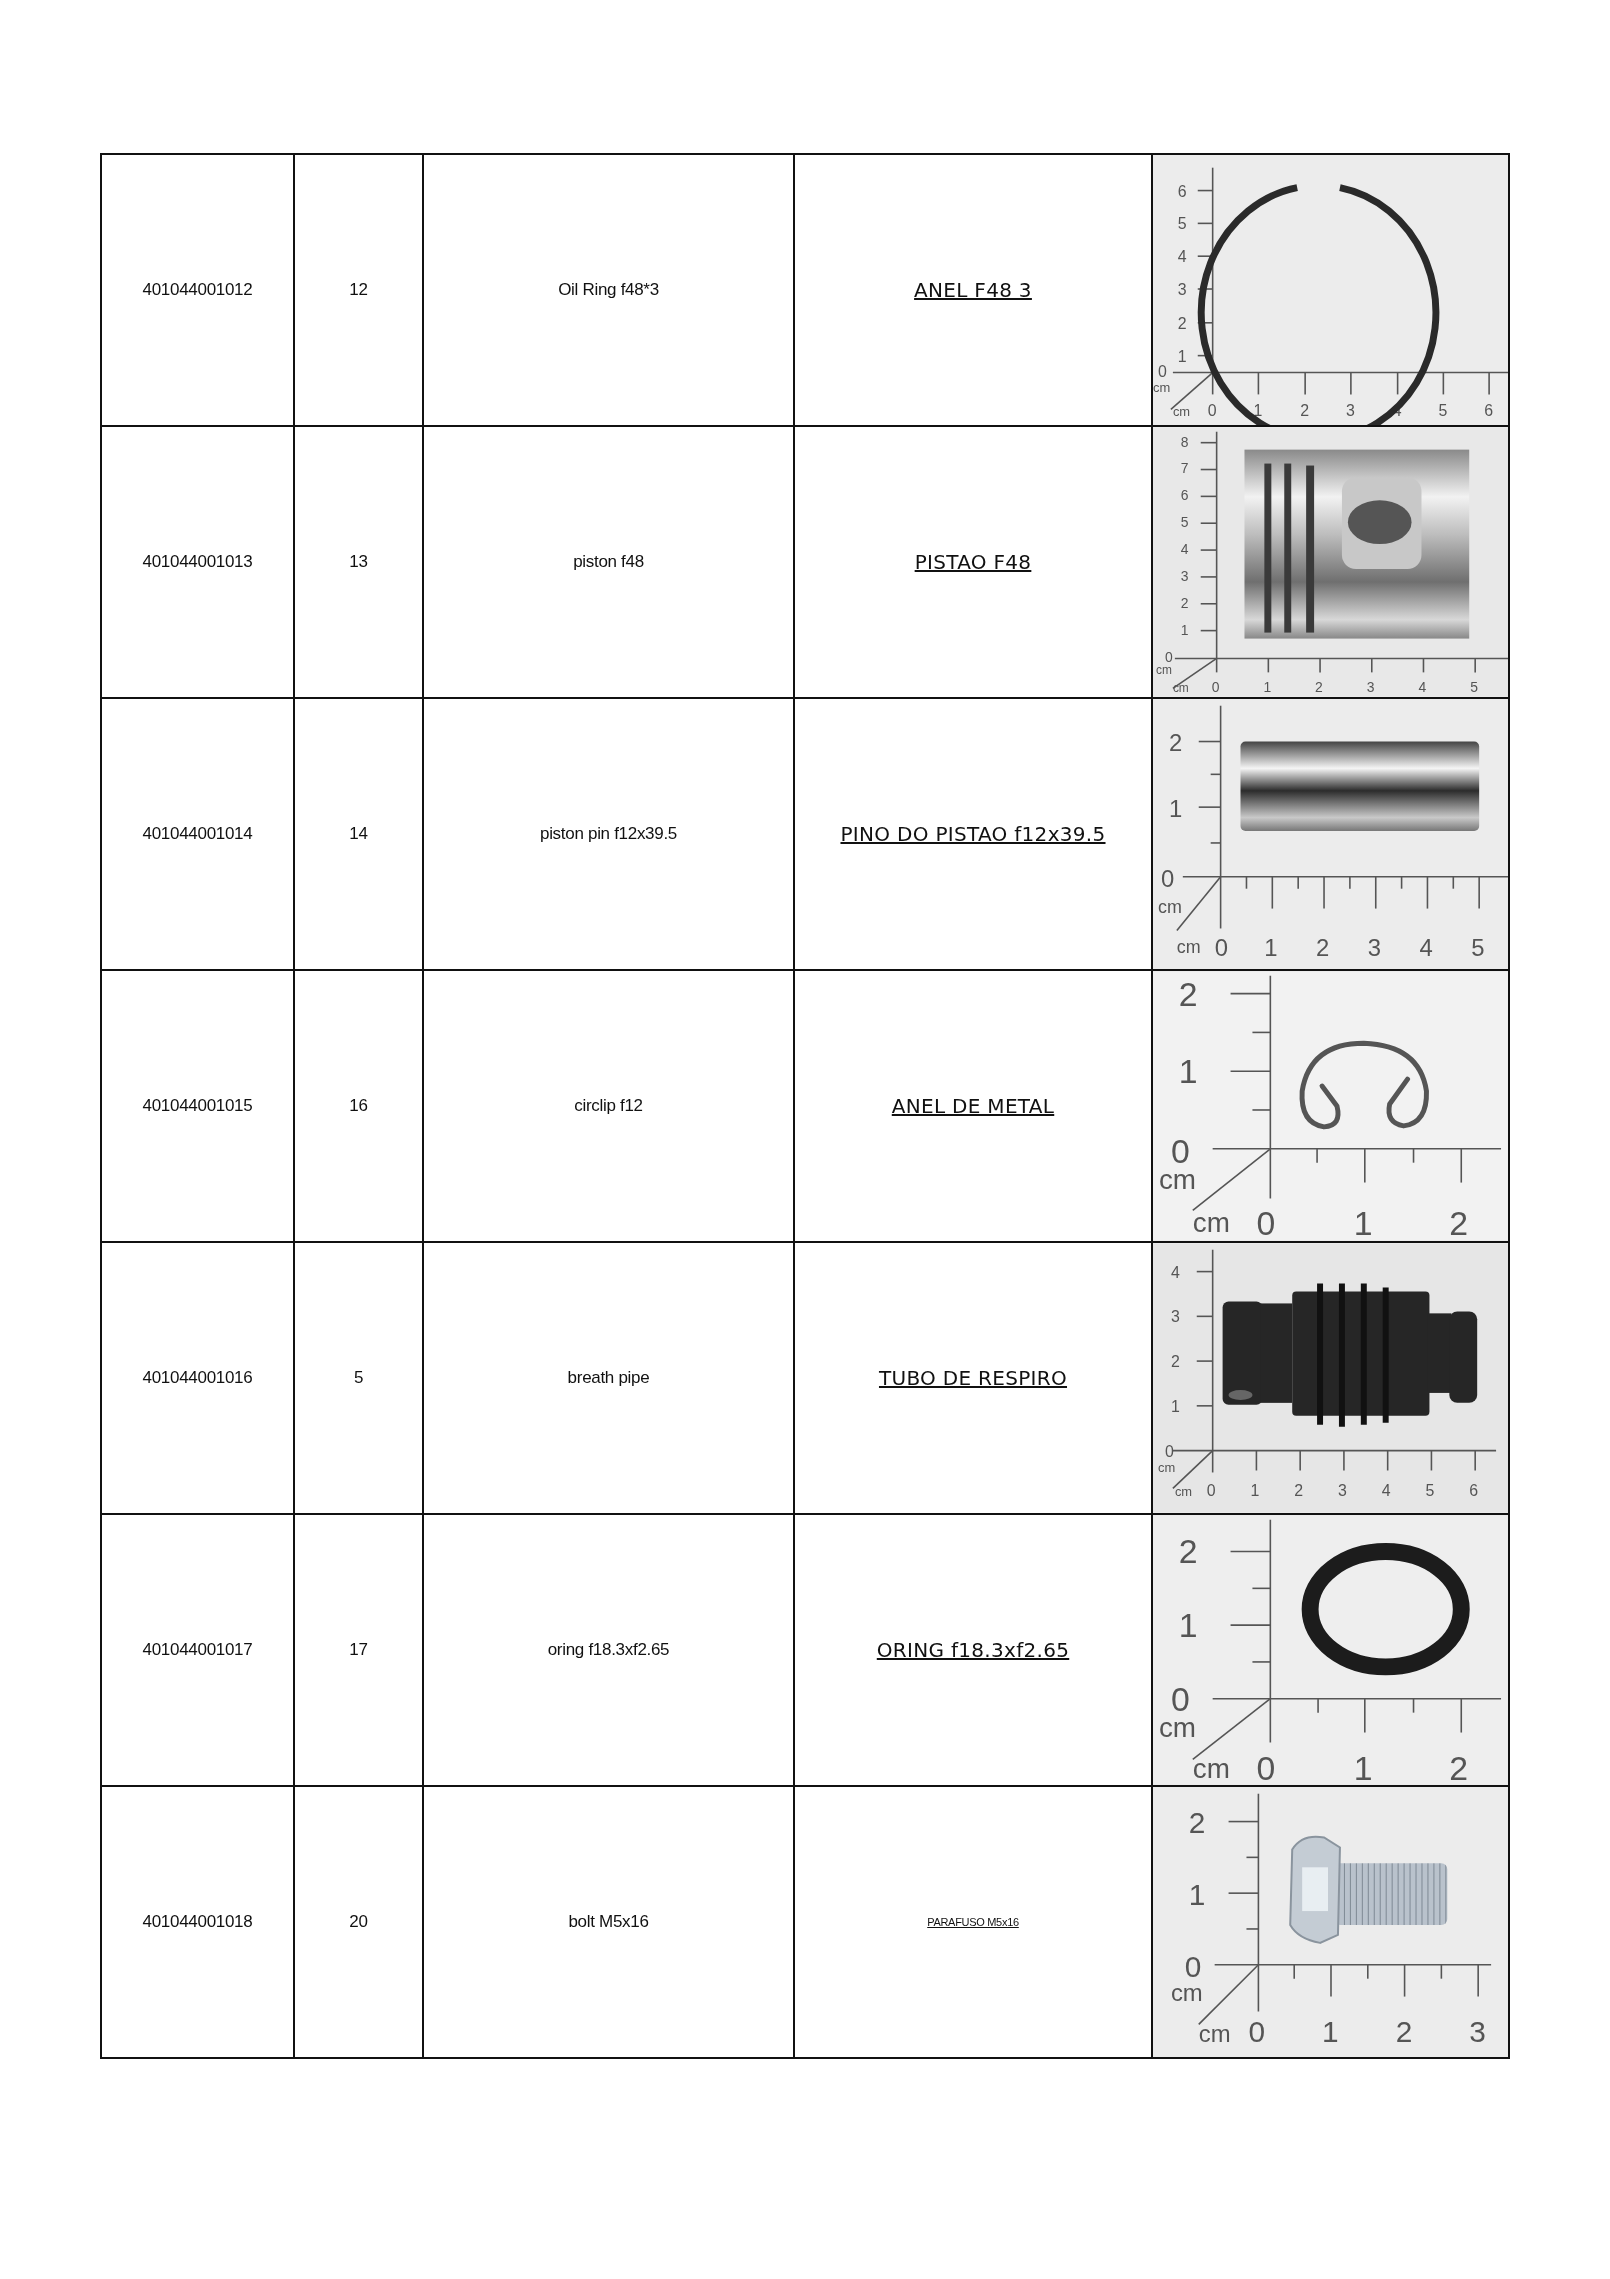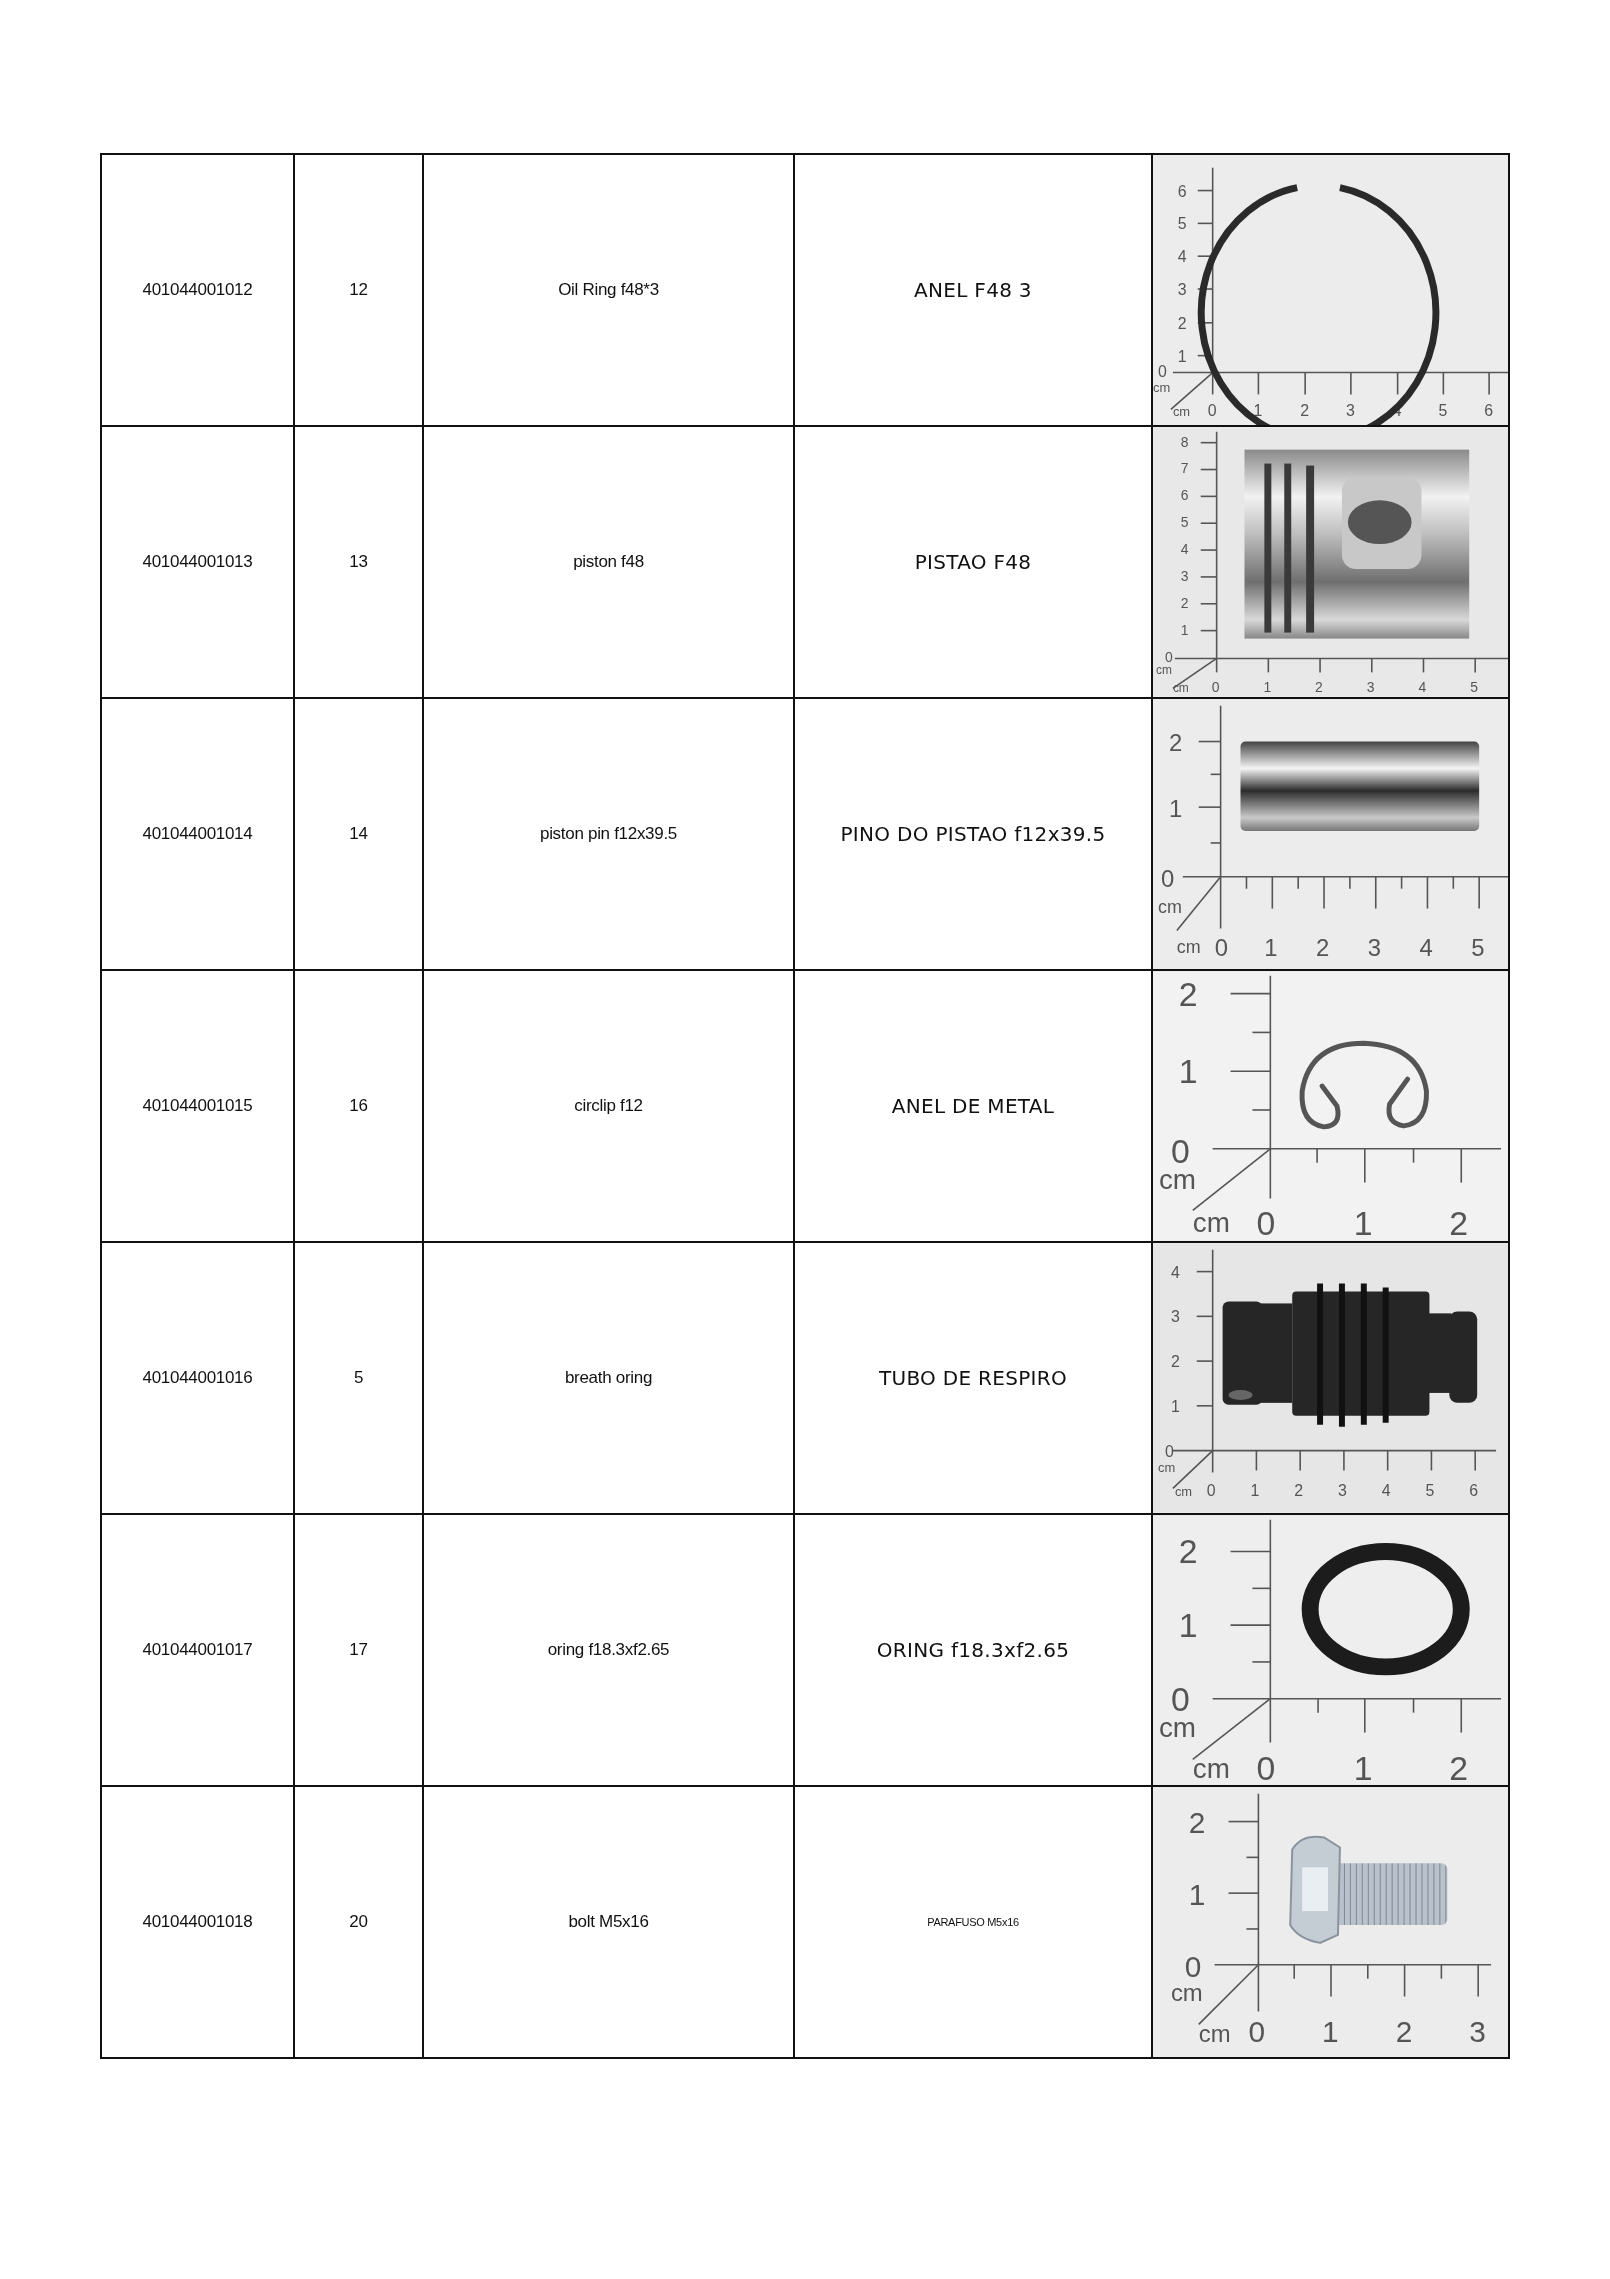--- a/index.html
+++ b/index.html
@@ -12,21 +12,21 @@
   }
   .parts-table td {
     border: 2px solid #111;
     height: 270px;
     padding: 0;
     text-align: center;
     vertical-align: middle;
     color: #111;
   }
   .c-code, .c-num, .c-en { font-family: "Liberation Sans", sans-serif; font-size: 17px; letter-spacing: -0.3px; }
-  .c-pt { font-family: "DejaVu Sans", sans-serif; font-size: 20px; letter-spacing: 0.3px; }
+  .c-pt { font-family: "DejaVu Sans", sans-serif; font-size: 20px; letter-spacing: 0.3px; text-decoration: underline; }
   .c-pt.small { font-family: "Liberation Sans", sans-serif; font-size: 11px; letter-spacing: -0.3px; }
   .c-img { background: #ececec; }
   .c-img svg { display: block; width: 100%; height: 270px; }
   .axis { stroke: #555; stroke-width: 1.6; fill: none; }
   .lbl { fill: #555; font-family: "Liberation Sans", sans-serif; }
 </style>
 </head>
 <body>
 
 <table class="parts-table">
@@ -240,21 +240,21 @@
             <text x="202" y="265">1</text>
             <text x="298" y="265">2</text>
           </g>
         </svg>
       </td>
     </tr>
 
     <tr>
       <td class="c-code">401044001016</td>
       <td class="c-num">5</td>
-      <td class="c-en">breath oring</td>
+      <td class="c-en">breath pipe</td>
       <td class="c-pt">TUBO DE RESPIRO</td>
       <td class="c-img">
         <svg viewBox="0 0 357 270">
           <rect width="357" height="270" fill="#e6e6e6"></rect>
           <g fill="#262626">
             <rect x="70" y="58" width="40" height="104" rx="6"></rect>
             <rect x="108" y="60" width="32" height="100"></rect>
             <rect x="140" y="48" width="138" height="125" rx="4"></rect>
             <rect x="276" y="70" width="24" height="80"></rect>
             <rect x="298" y="68" width="28" height="92" rx="8"></rect>

